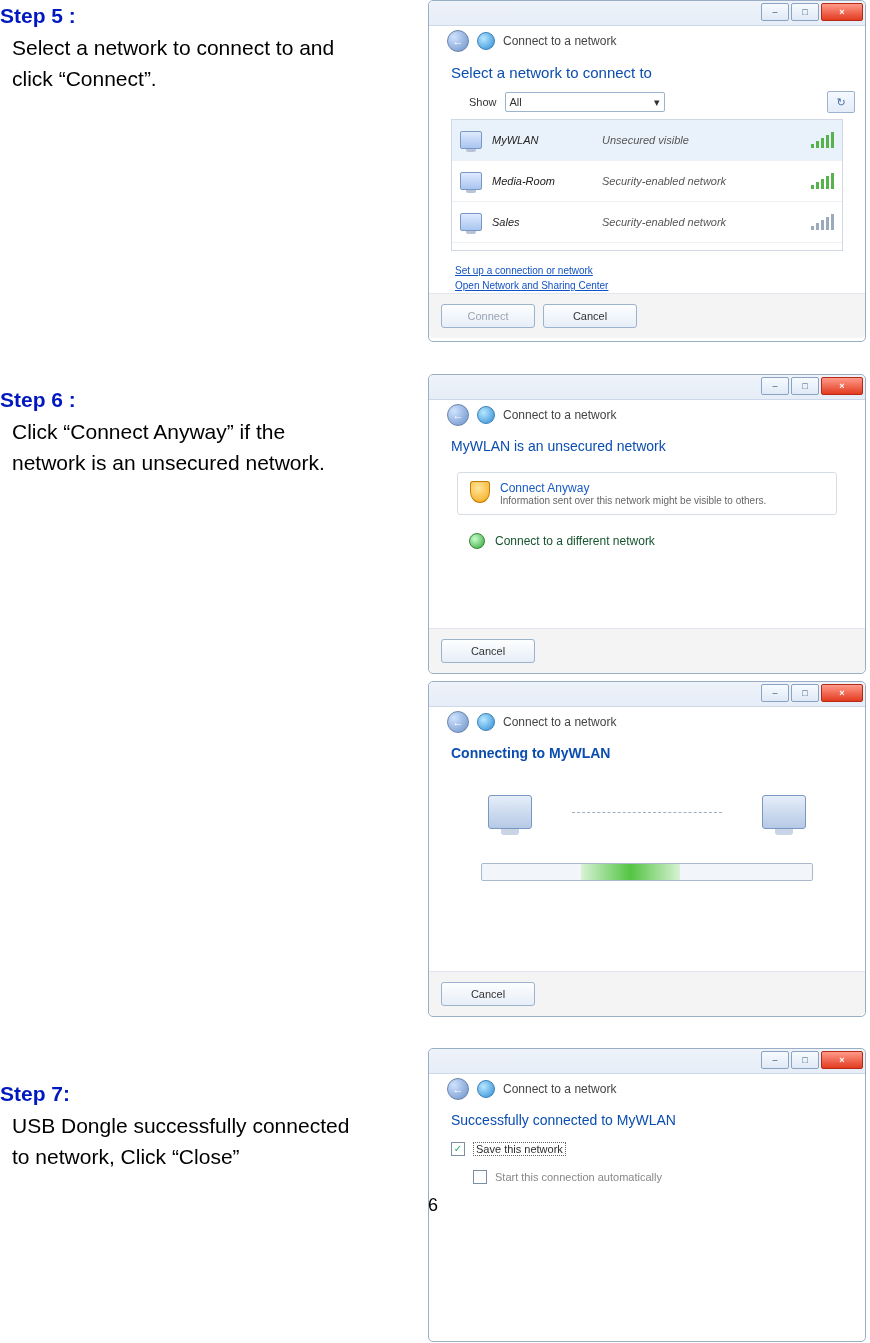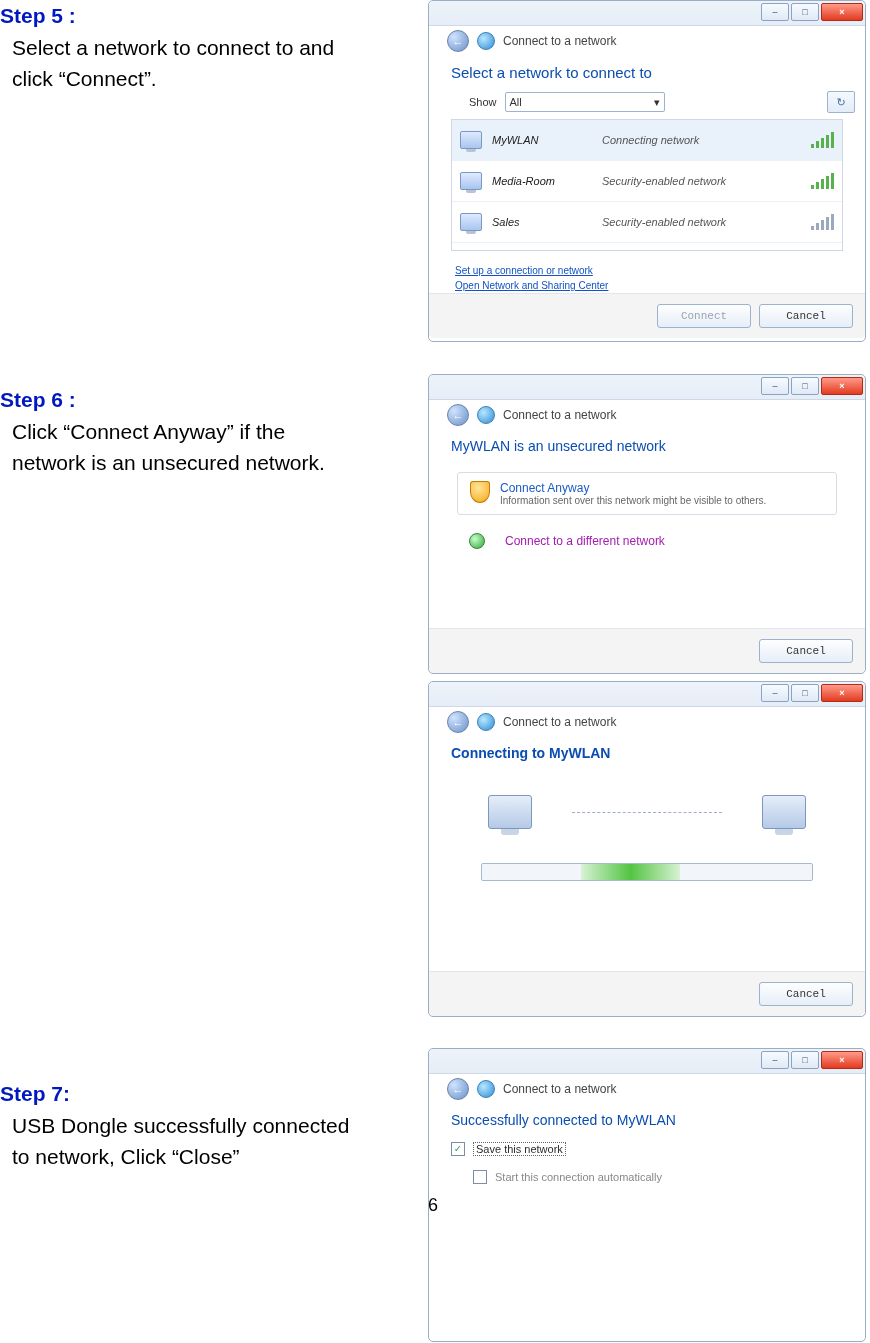--- a/index.html
+++ b/index.html
@@ -162,26 +162,25 @@
   .signal .b3 { height: 10px; } .signal .b4 { height: 13px; }
   .signal .b5 { height: 16px; }
   .links {
     padding: 8px 0 0 26px;
     font-size: 10px;
   }
   .links a {
     color: #1252c4; text-decoration: underline; display: block; line-height: 1.5;
   }
   .footer {
-    display: flex; justify-content: flex-end; gap: 8px;
+    display: flex; justify-content: flex-start; gap: 8px;
     padding: 10px 12px;
     border-top: 1px solid #e2e6ec;
     background: #f4f4f4;
     border-radius: 0 0 5px 5px;
-    font-family: Liberation Mono, monospace;
   }
   .btn {
     min-width: 72px; height: 22px;
     border: 1px solid #9cb2cd;
     border-radius: 3px;
     background: linear-gradient(#fdfefe, #e7eef8);
     font-size: 11px; color: #333;
     display: flex; align-items: center; justify-content: center;
     padding: 0 10px;
   }
@@ -197,23 +196,23 @@
   }
   .shield-icon {
     width: 18px; height: 20px;
     background: radial-gradient(circle at 40% 30%, #ffe59a, #f6a817);
     border: 1px solid #c47d00;
     border-radius: 3px 3px 50% 50%;
   }
   .opt-title { color: #1a5cc4; font-size: 12px; }
   .opt-sub { color: #666; font-size: 10px; }
   .plain-link {
-    display: flex; align-items: center; gap: 20px;
+    display: flex; align-items: center; gap: 10px;
     padding: 10px 40px;
-    font-size: 12px; color: #a21caf;
+    font-size: 12px; color: #14532d;
   }
   .arrow-icon {
     width: 14px; height: 14px; border-radius: 50%;
     background: radial-gradient(circle at 35% 35%, #c6ffca, #34a23a);
     border: 1px solid #2e8a33;
   }
   
   .conn-area {
     display: flex; align-items: center; justify-content: center;
     gap: 40px;
@@ -297,21 +296,21 @@
           <span>All</span>
           <span>▾</span>
         </div>
         <div class="refresh-btn">↻</div>
       </div>
 
       <div class="net-list">
         <div class="net-row sel">
           <span class="monitor-icon"></span>
           <span class="net-name">MyWLAN</span>
-          <span class="net-status">Connecting network</span>
+          <span class="net-status">Unsecured visible</span>
           <span class="signal">
             <span class="b1"></span>
               <span class="b2"></span>
               <span class="b3"></span>
               <span class="b4"></span>
               <span class="b5"></span>
           </span>
         </div>
         <div class="net-row">
           <span class="monitor-icon"></span>

